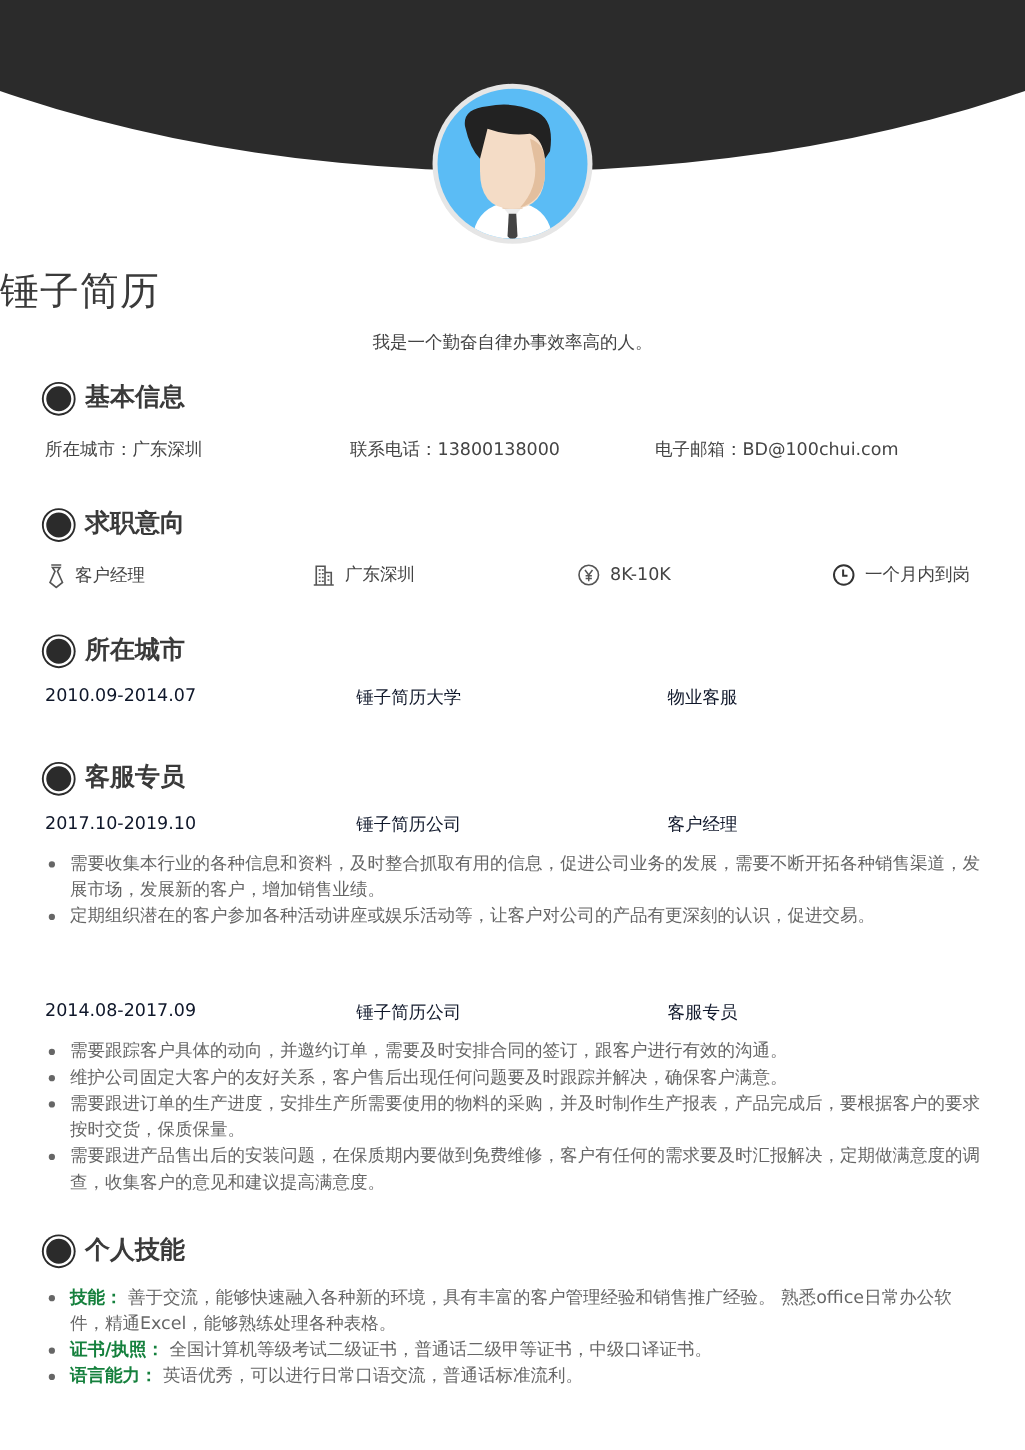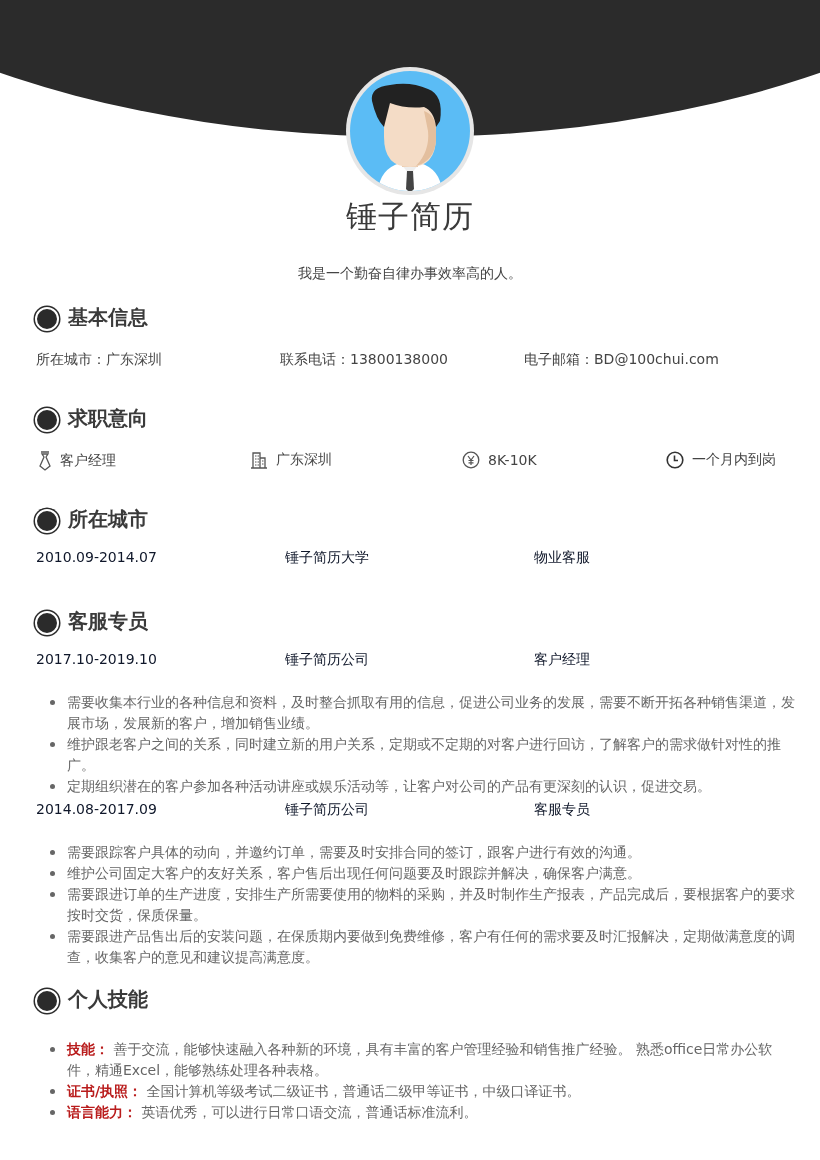--- a/index.html
+++ b/index.html
@@ -13,50 +13,50 @@
     width: 1420px; height: 700px; border-radius: 50%;
     background: #2b2b2b;
   }
   .avatar {
     position: absolute; left: 346px; top: 67px; width: 128px; height: 128px;
     border-radius: 50%; background: #e6e6e6; box-sizing: border-box; padding: 4px;
   }
   .avatar-inner { width: 120px; height: 120px; border-radius: 50%; background: #5bbcf5; overflow: hidden; position: relative; }
   .avatar svg { position: absolute; left: 0; top: 0; }
   .name {
-    position: absolute; left: 0; width: 820px; top: 196px; text-align: center;
+    position: absolute; left: 0; width: 820px; top: 212px; 
     font-size: 31px; color: #3a3a3a; letter-spacing: 1px;
   }
   .motto {
     position: absolute; left: 0; width: 820px; top: 265px; text-align: center;
     font-size: 14px; color: #444;
   }
   .section-title {
     position: absolute; left: 33px; height: 26px; display: flex; align-items: flex-end;
     font-size: 20px; font-weight: bold; color: #3a3a3a;
   }
   .dot {
     width: 20px; height: 20px; border-radius: 50%; background: #2b2b2b;
     border: 2px solid #fff; box-shadow: 0 0 0 1.5px #2b2b2b; margin-right: 9px; margin-left: 2px;
   }
   .row { position: absolute; left: 0; width: 820px; font-size: 14px; color: #444; }
   .row span { position: absolute; white-space: nowrap; }
   .bold-row span { font-weight: normal; color: #0f172a; font-size: 14px; }
   .intent span.item { display: flex; align-items: center; }
   .intent svg { margin-right: 8px; }
   ul.bullets {
-    position: absolute; left: 36px; width: 752px; margin: 11px; padding: 0; list-style: none;
+    position: absolute; left: 36px; width: 752px; margin: 0; padding: 0; list-style: none;
     font-size: 14px; color: #666; line-height: 21px;
   }
   ul.bullets li { position: relative; padding-left: 20px; }
   ul.bullets li::before {
     content: ""; position: absolute; left: 3px; top: 8px; width: 5px; height: 5px;
     border-radius: 50%; background: #666;
   }
-  ul.bullets b { color: #b91c1c; }
+  ul.bullets b { color: #15803d; }
 </style>
 </head>
 <body>
 
 <div class="header-bg"></div>
 
 <div class="avatar">
   <div class="avatar-inner">
     <svg width="120" height="120" viewBox="0 0 120 120">
       <path d="M28 120 Q30 98 50 92 L70 92 Q90 98 92 120 Z" fill="#ffffff"></path>
@@ -131,21 +131,20 @@
   <span class="dot"></span>
   <span>客服专员</span>
 </div>
 <div class="row bold-row" style="top:651px">
   <span style="left:36px">2017.10-2019.10</span>
   <span style="left:285px">锤子简历公司</span>
   <span style="left:534px">客户经理</span>
 </div>
 <ul class="bullets" style="top:681px">
   <li>需要收集本行业的各种信息和资料，及时整合抓取有用的信息，促进公司业务的发展，需要不断开拓各种销售渠道，发展市场，发展新的客户，增加销售业绩。</li>
-  <li>维护跟老客户之间的关系，同时建立新的用户关系，定期或不定期的对客户进行回访，了解客户的需求做针对性的推广。</li>
   <li>定期组织潜在的客户参加各种活动讲座或娱乐活动等，让客户对公司的产品有更深刻的认识，促进交易。</li>
 </ul>
 
 <div class="row bold-row" style="top:801px">
   <span style="left:36px">2014.08-2017.09</span>
   <span style="left:285px">锤子简历公司</span>
   <span style="left:534px">客服专员</span>
 </div>
 <ul class="bullets" style="top:831px">
   <li>需要跟踪客户具体的动向，并邀约订单，需要及时安排合同的签订，跟客户进行有效的沟通。</li>

